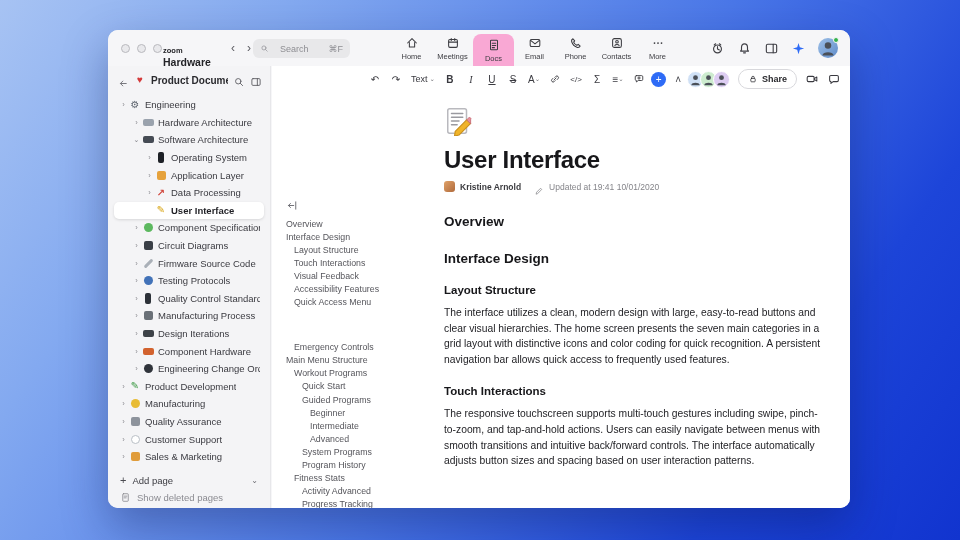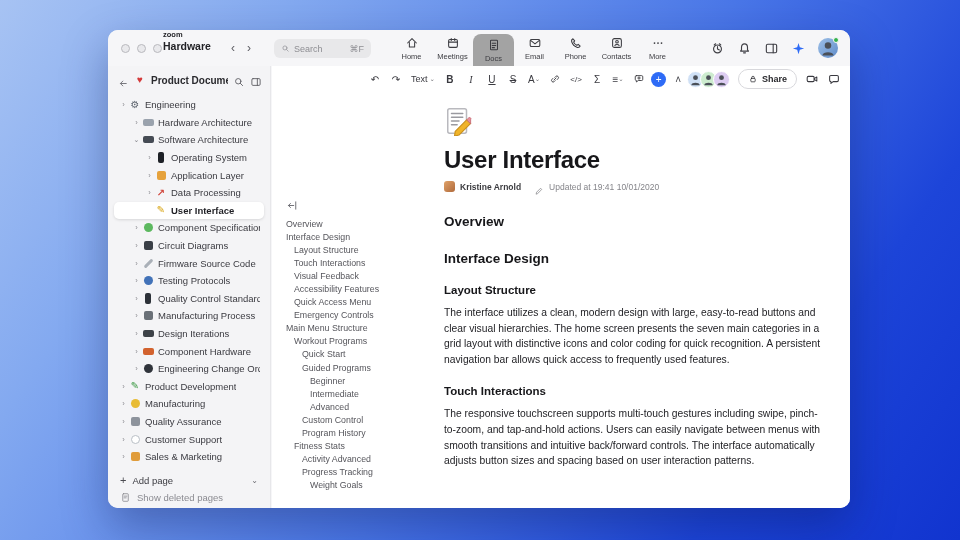--- a/index.html
+++ b/index.html
@@ -7,32 +7,32 @@
   body { font-family:"Liberation Sans","DejaVu Sans",sans-serif; }
   .page { position:absolute; inset:0; width:960px; height:540px;
           background:linear-gradient(125deg,#a7c3f3 0%,#83a9f0 22%,#4a77e8 55%,#1d45d9 80%,#1134cf 100%); }
   .window { position:absolute; left:108px; top:30px; width:742px; height:478px;
             background:#f6f6f8; border-radius:10px; box-shadow:0 18px 45px rgba(8,20,80,.35);
             overflow:hidden; }
   
   .topbar { position:absolute; left:0; top:0; right:0; height:36px; background:#f6f6f8; }
   .lights { position:absolute; left:13px; top:14px; display:flex; gap:7px; }
   .light { width:9px; height:9px; border-radius:50%; border:1px solid #b9b9be; background:#e9e9ec; }
-  .logo { position:absolute; left:55px; top:1px; line-height:1; color:#232327; }
+  .logo { position:absolute; left:55px; top:17px; line-height:1; color:#232327; }
   .logo .z { font-size:7.5px; font-weight:bold; }
   .logo .w { font-size:10.5px; font-weight:bold; margin-top:2px; }
   .navchev { position:absolute; top:9px; width:18px; height:18px; display:flex; align-items:center; justify-content:center; color:#5d5d63; font-size:12px; }
-  .searchpill { position:absolute; left:166px; top:9px; width:97px; height:19px; background:#e8e8ea;
-                border-radius:6px; display:flex; align-items:center; padding:0 7px; gap:4px;
+  .searchpill { position:absolute; left:145px; top:9px; width:97px; height:19px; background:#e8e8ea;
+                border-radius:6px; display:flex; align-items:center; padding:0 7px; gap:11px;
                 font-size:9px; color:#8e8e93; }
   .searchpill .sc { margin-left:auto; font-size:9px; color:#8e8e93; }
   .tabs { position:absolute; left:283px; top:0; height:36px; display:flex; }
   .tab { width:41px; height:36px; display:flex; flex-direction:column; align-items:center; justify-content:center;
          gap:2px; font-size:7.5px; color:#3c3c41; cursor:default; }
-  .tab.active { background:#a3a3a3; border-radius:8px 8px 0 0; height:32px; margin-top:4px; }
+  .tab.active { background:#f9a8d4; border-radius:8px 8px 0 0; height:32px; margin-top:4px; }
   .tab .ti { width:14px; height:14px; }
   .topright { position:absolute; right:12px; top:8px; display:flex; align-items:center; gap:12px; }
   .topright .ic { width:15px; height:15px; color:#3f3f45; }
   .avatar { width:20px; height:20px; border-radius:50%; background:linear-gradient(135deg,#9ec0e8,#5f8cc9); position:relative; overflow:visible; }
   .avatar .dot { position:absolute; right:-1px; top:-1px; width:6px; height:6px; border-radius:50%; background:#34b24a; border:1px solid #f6f6f8; }
   
   .sidebar { position:absolute; left:0; top:36px; width:163px; bottom:0; background:#f4f4f6; border-right:1px solid #e7e7ea; padding-top:6px; }
   .sb-head { display:flex; align-items:center; gap:5px; padding:2px 8px 6px 10px; }
   .sb-title { font-size:10px; font-weight:bold; color:#2a2a2e; flex:1; white-space:nowrap; overflow:hidden; }
   .sb-head .ic { width:12px; height:12px; color:#5d5d63; flex:none; }
@@ -447,29 +447,29 @@
               <path d="M12 3.5 V12.5 M9.5 8 H3 M5.5 5.5 L3 8 L5.5 10.5"></path>
             </svg></div>
         <div id="toclist">
             <div class="tocitem" style="padding-left: 0px;">Overview</div>
             <div class="tocitem" style="padding-left: 0px;">Interface Design</div>
             <div class="tocitem" style="padding-left: 8px;">Layout Structure</div>
             <div class="tocitem" style="padding-left: 8px;">Touch Interactions</div>
             <div class="tocitem" style="padding-left: 8px;">Visual Feedback</div>
             <div class="tocitem" style="padding-left: 8px;">Accessibility Features</div>
             <div class="tocitem" style="padding-left: 8px;">Quick Access Menu</div>
-            <div class="tocitem" style="padding-left: 8px;">Emergency Controls</div>
+            <div class="tocitem" style="padding-left: 8px; margin-top: 32px;">Emergency Controls</div>
             <div class="tocitem" style="padding-left: 0px;">Main Menu Structure</div>
             <div class="tocitem" style="padding-left: 8px;">Workout Programs</div>
             <div class="tocitem" style="padding-left: 16px;">Quick Start</div>
             <div class="tocitem" style="padding-left: 16px;">Guided Programs</div>
             <div class="tocitem" style="padding-left: 24px;">Beginner</div>
             <div class="tocitem" style="padding-left: 24px;">Intermediate</div>
             <div class="tocitem" style="padding-left: 24px;">Advanced</div>
-            <div class="tocitem" style="padding-left: 16px;">Custom Control</div>
+            <div class="tocitem" style="padding-left: 16px;">System Programs</div>
             <div class="tocitem" style="padding-left: 16px;">Program History</div>
             <div class="tocitem" style="padding-left: 8px;">Fitness Stats</div>
             <div class="tocitem" style="padding-left: 16px;">Activity Advanced</div>
             <div class="tocitem" style="padding-left: 16px;">Progress Tracking</div>
             <div class="tocitem" style="padding-left: 24px;">Weight Goals</div>
           </div>
       </div>
 
       <div class="doc">
         <div class="docicon"><svg viewBox="0 0 16 16" width="100%" height="100%" fill="none" stroke="currentColor" stroke-width="1.2" stroke-linecap="round" stroke-linejoin="round">

